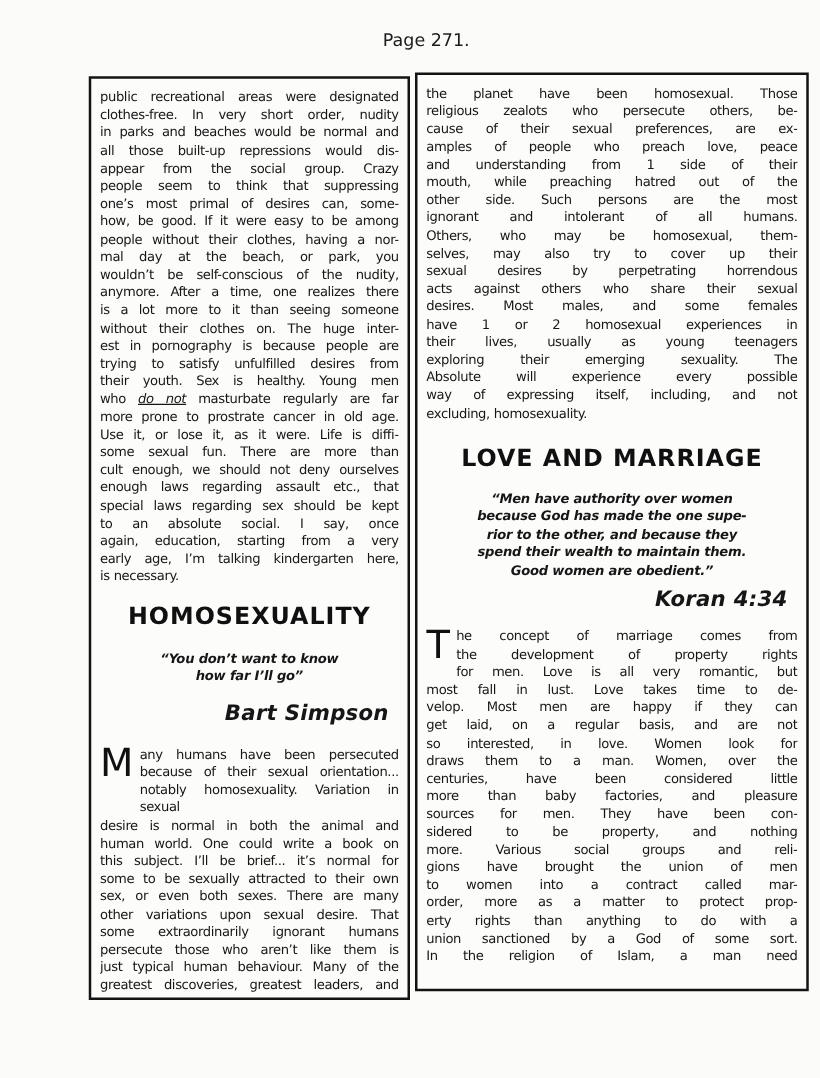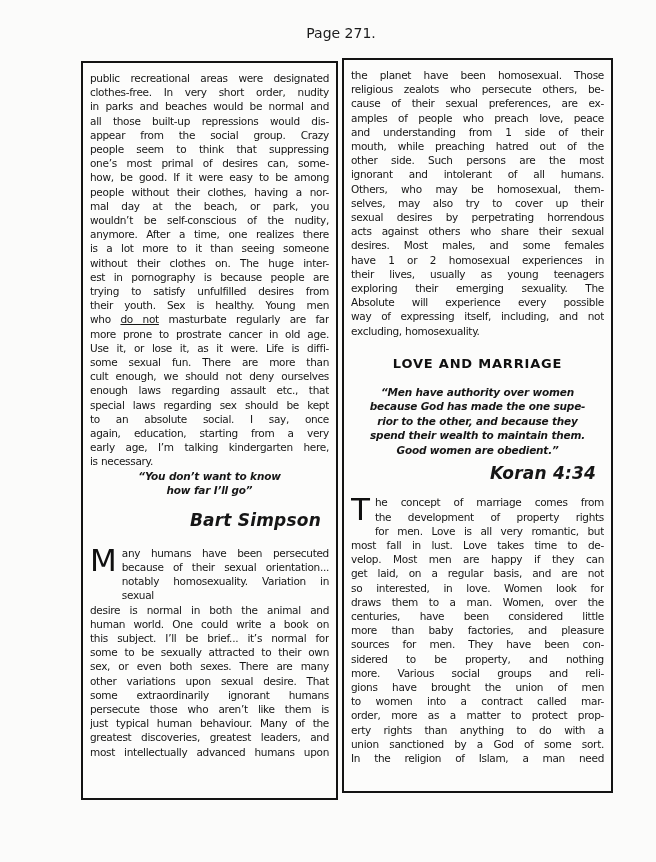--- a/index.html
+++ b/index.html
@@ -9,32 +9,32 @@
     font-family:"DejaVu Sans",sans-serif;
     color:#161616;
     position:relative;
     overflow:hidden;
   }
   .page-header{
     position:absolute;top:25px;left:75px;width:532px;
     text-align:center;font-size:14px;color:#1b1b1b;
   }
   .columns{
-    position:absolute;top:58px;left:81px;
+    position:absolute;top:58px;left:71px;
     display:flex;align-items:flex-start;gap:4px;
   }
   .col{
     box-sizing:border-box;
     border:2px solid #131313;
     background:#fcfcfb;
     padding:8px 7px 6px 7px;
     overflow:hidden;
   }
   .col.left{width:257px;height:739px;margin-top:3px;}
-  .col.right{width:271px;height:735px;}
+  .col.right{width:315px;height:735px;}
 
   .block .line{
     font-size:10.5px;
     line-height:14.2px;
     letter-spacing:-0.3px;
     word-spacing:0.1px;
     text-align:justify;
     text-align-last:justify;
     white-space:normal;
     overflow:hidden;
@@ -43,21 +43,21 @@
   .block.quote .line{
     font-style:italic;
     text-align:center;
     text-align-last:center;
     line-height:14.5px;
     letter-spacing:-0.2px;
     font-weight:bold;
   }
   .heading{
     margin:0;text-align:center;
-    font-size:13px;font-weight:bold;letter-spacing:0.8px;
+    font-size:19px;font-weight:bold;letter-spacing:0.8px;
     color:#101010;
   }
   .col.left .heading{margin-top:13px;margin-bottom:16px;}
   .col.right .heading{margin-top:18px;margin-bottom:14px;}
   .col.left .quote{margin-bottom:12px;}
   .col.right .quote{margin-bottom:6px;}
   .attribution{
     text-align:right;
     font-weight:bold;font-style:italic;
     font-size:17px;letter-spacing:0.2px;
@@ -67,21 +67,21 @@
   .col.right .attribution{margin-bottom:12px;}
   .dcpara{overflow:hidden;}
   .dropcap{
     float:left;
     font-size:31px;
     line-height:27px;
     height:28px;
     margin:1px 5px 0 0;
     color:#101010;
   }
-  u{text-underline-offset:1px;}
+  u{text-underline-offset:1px;font-style:italic;}
 </style>
 </head>
 <body>
 
 <div class="page-header">Page 271.</div>
 
 <div class="columns">
 
   <section class="col left">
     <div class="block body" data-end="left">
@@ -107,20 +107,21 @@
         <div class="line">Use it, or lose it, as it were.  Life is diffi-</div>
         <div class="line">some sexual fun.  There are more than</div>
         <div class="line">cult enough, we should not deny ourselves</div>
         <div class="line">enough laws regarding  assault etc., that</div>
         <div class="line">special laws regarding sex should be kept</div>
         <div class="line">to an absolute  social.  I say, once</div>
         <div class="line">again, education, starting from a very</div>
         <div class="line">early age, I’m talking kindergarten here,</div>
         <div class="line">is necessary.</div>
       </div>
+    <h2 class="heading">HOMOSEXUALITY</h2>
     <div class="block quote" data-end="center">
         <div class="line">“You don’t want to know</div>
         <div class="line">how  far I’ll go”</div>
       </div>
     <div class="attribution">Bart  Simpson</div>
     <div class="dcpara">
       <span class="dropcap">M</span>
       <div class="block body" data-end="justify">
           <div class="line">any humans have been persecuted</div>
           <div class="line">because of their sexual orientation...</div>

